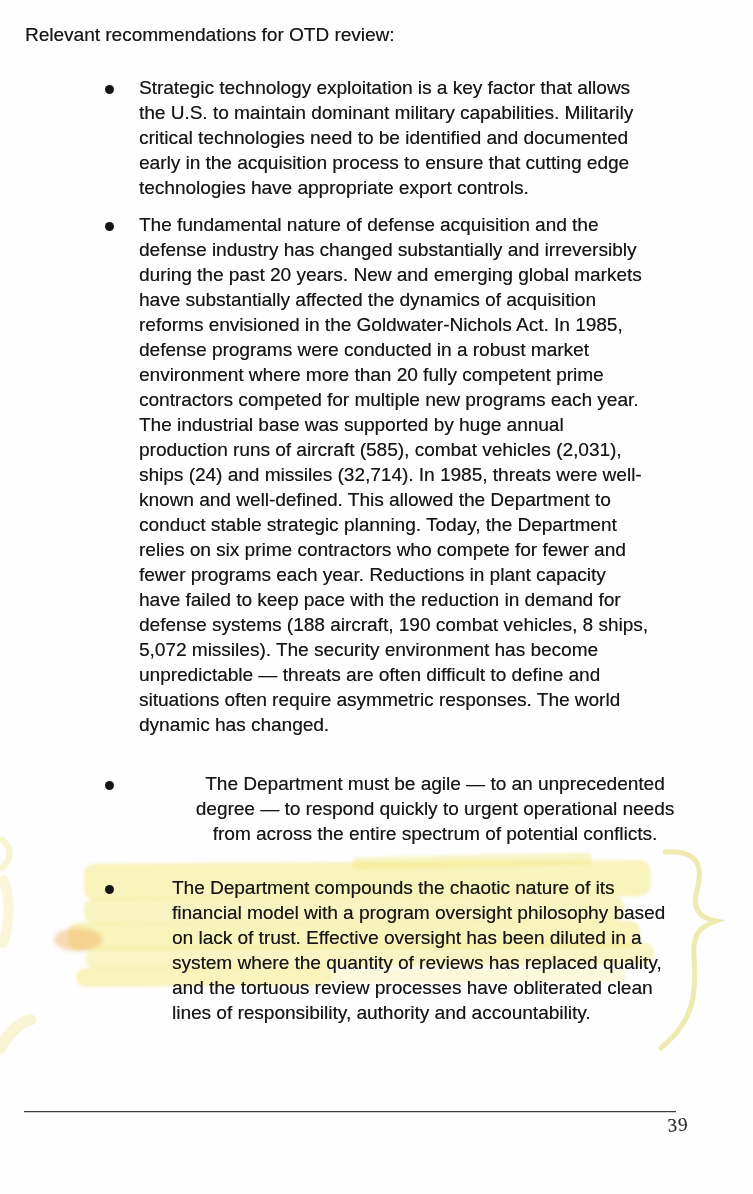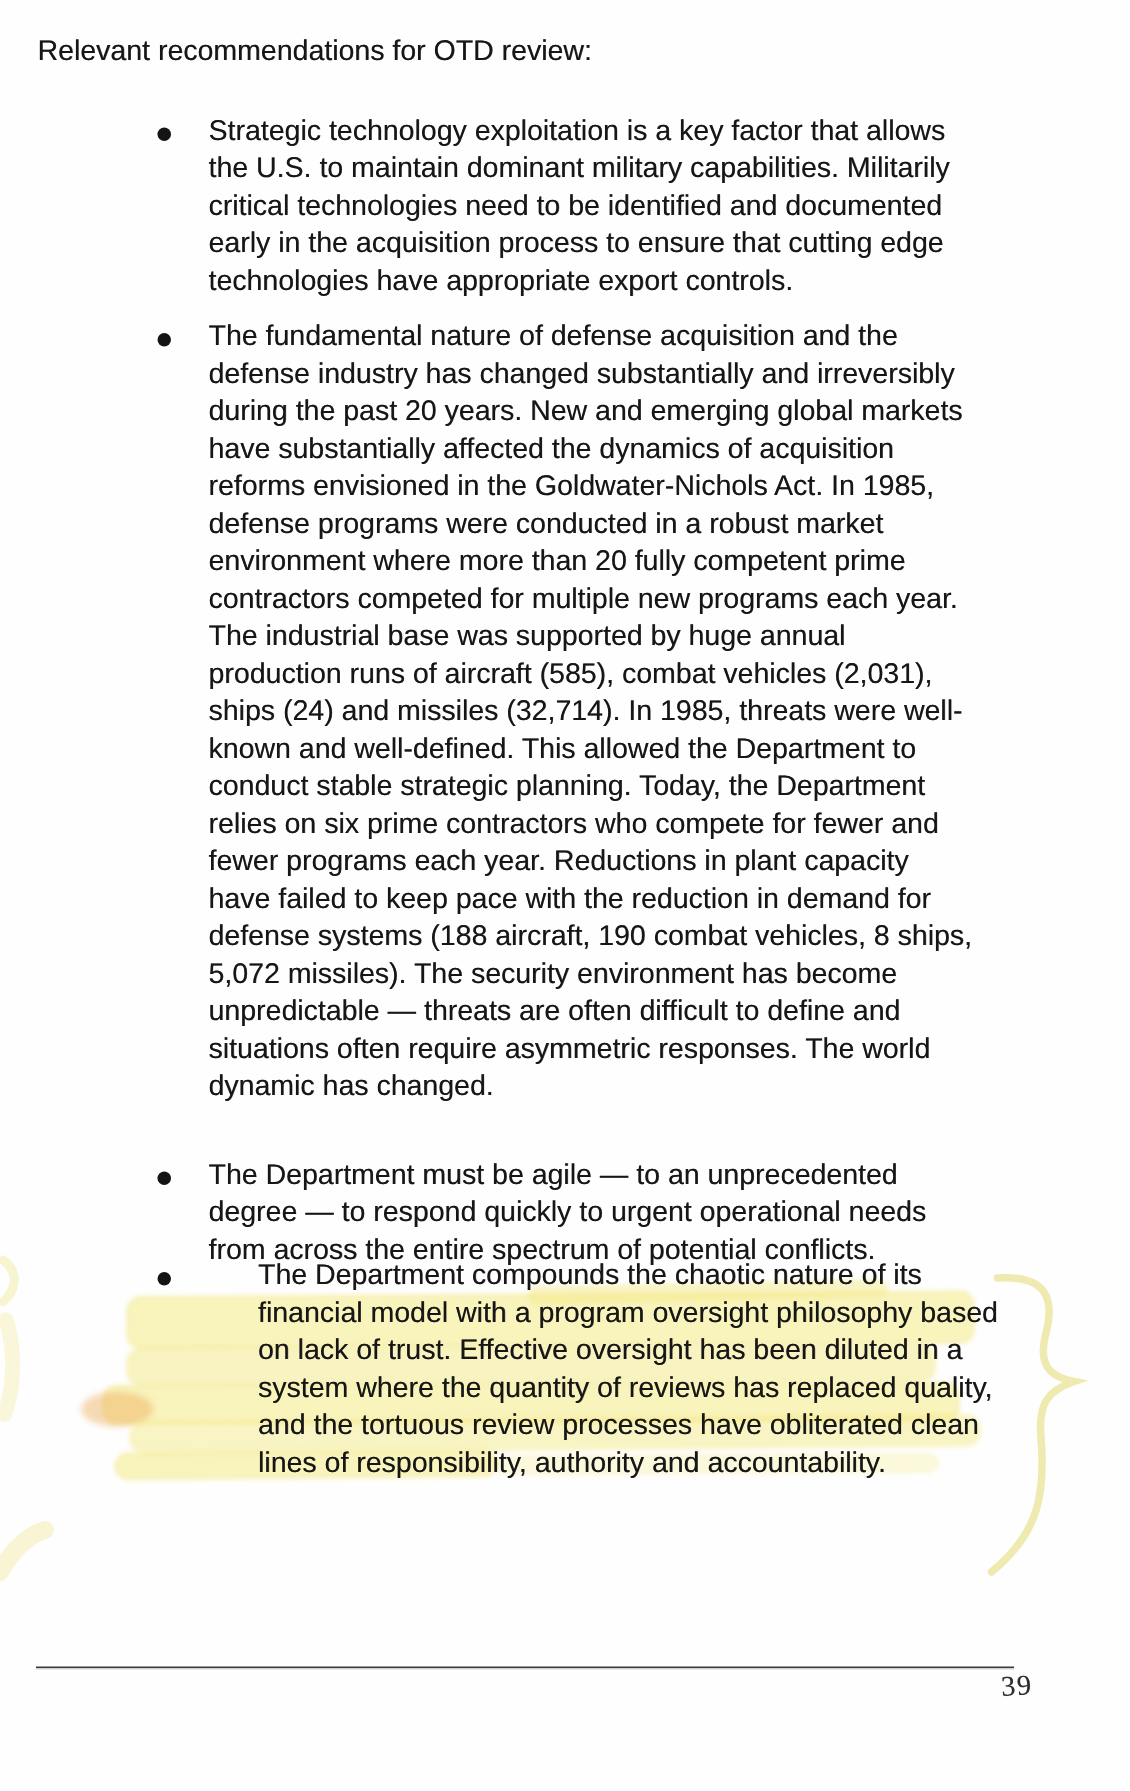--- a/index.html
+++ b/index.html
@@ -39,22 +39,22 @@
     background: #141414;
   }
   .bullet .btext {
     margin-left: 95px;
     width: 592px;
     white-space: pre-line;
     text-shadow: 0.2px 0.2px 0.4px rgba(0,0,0,0.55);
   }
   .b1 { top: 75px; }
   .b2 { top: 212px; }
-  .b3 { top: 771px; }
-  .b4 { top: 838px; padding-left: 33px; }
+  .b3 { top: 771px; text-align: center; }
+  .b4 { top: 875px; padding-left: 33px; }
 
   
   .footer-rule {
     position: absolute;
     left: 24px;
     top: 1111px;
     width: 652px;
     height: 1px;
     background: #3a3a3a;
     box-shadow: 0 1px 0 rgba(0,0,0,0.18);

